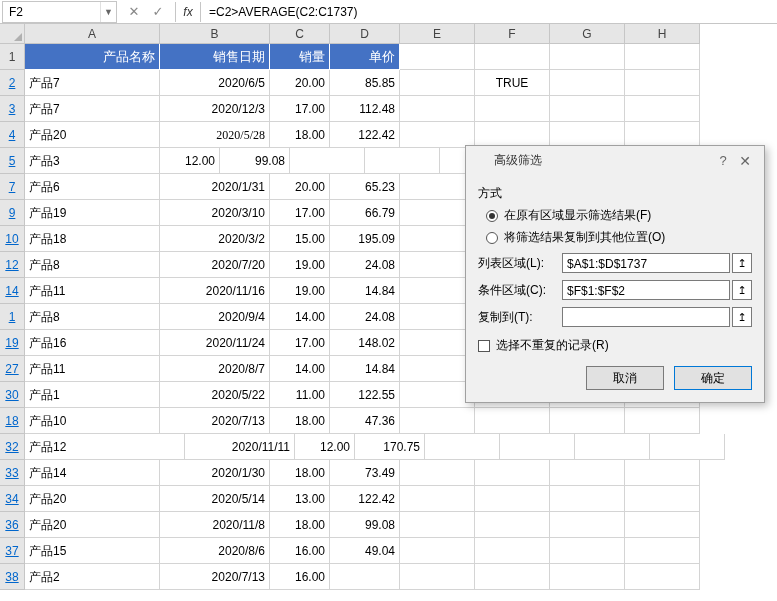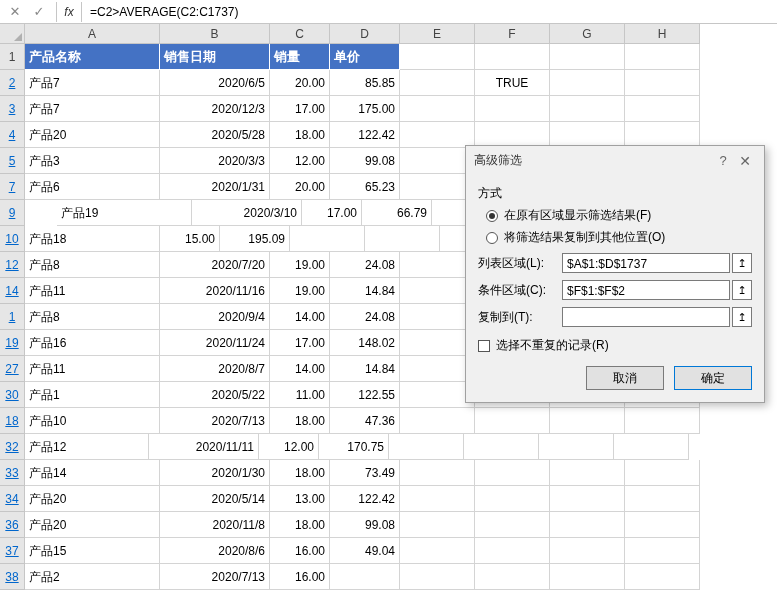--- a/index.html
+++ b/index.html
@@ -145,22 +145,22 @@
     padding: 0 4px;
     line-height: 26px;
     overflow: hidden;
     white-space: nowrap;
     font-size: 12px;
     background: #fff;
   }
   .hcell {
     background: #4472C4;
     color: #fff;
-    text-align: left;
-    font-weight: bold;
+    text-align: right;
+    font-weight: normal;
     border-right: 1px solid #fff;
     border-bottom: 1px solid #fff;
     font-size: 13px;
   }
   .ar { text-align: right; }
   .ac { text-align: center; }
 
   
   .dialog {
     position: absolute;
@@ -170,20 +170,21 @@
     background: #f0f0f0;
     border: 1px solid #a0a0a0;
     box-shadow: 3px 3px 8px rgba(0,0,0,0.25);
     font-size: 12px;
   }
   .dlg-title {
     display: flex;
     align-items: center;
     padding: 6px 8px;
     color: #333;
+    margin-left: 20px;
   }
   .dlg-title .t { flex:1; }
   .dlg-title .q { width: 22px; text-align:center; color:#666; font-size:13px;}
   .dlg-title .x { width: 22px; text-align:center; color:#666; font-size:14px;}
   .dlg-body { padding: 4px 12px 12px 12px; }
   .grp-label { margin: 6px 0 4px 0; }
   .radio-row { display:flex; align-items:center; margin: 5px 0 5px 8px; }
   .radio {
     width: 12px; height: 12px; border: 1px solid #555; border-radius: 50%;
     margin-right: 6px; position: relative; background:#fff;
@@ -212,20 +213,24 @@
   }
   .btn.primary { border:1px solid #0078d7; background:#e1e1e1; }
 
   .left-col { display:flex; flex-direction:column; }
   .top-row { display:flex; }
 </style>
 </head>
 <body>
 
 <div class="formula-bar">
+  <div class="name-box">
+    <span class="ref">F2</span>
+    <span class="dd">▼</span>
+  </div>
   <div class="fx-btns">
     <div class="fx-btn">✕</div>
     <div class="fx-btn">✓</div>
   </div>
   <div class="fx-label">fx</div>
   <input class="formula-input" value="=C2&gt;AVERAGE(C2:C1737)" style="">
 </div>
 
 <div class="sheet">
   <div class="left-col">
@@ -283,68 +288,68 @@
           <div class="cell ar" style="width: 70px;">85.85</div>
           <div class="cell " style="width: 75px;"></div>
           <div class="cell ac" style="width: 75px;">TRUE</div>
           <div class="cell " style="width: 75px;"></div>
           <div class="cell " style="width: 75px;"></div>
         </div>
         <div class="grid-row">
           <div class="cell " style="width: 135px;">产品7</div>
           <div class="cell ar" style="width: 110px;">2020/12/3</div>
           <div class="cell ar" style="width: 60px;">17.00</div>
-          <div class="cell ar" style="width: 70px;">175.00</div>
+          <div class="cell ar" style="width: 70px;">112.48</div>
           <div class="cell " style="width: 75px;"></div>
           <div class="cell ac" style="width: 75px;"></div>
           <div class="cell " style="width: 75px;"></div>
           <div class="cell " style="width: 75px;"></div>
         </div>
         <div class="grid-row">
           <div class="cell " style="width: 135px;">产品20</div>
-          <div class="cell ar" style="width: 110px;">2020/5/28</div>
+          <div class="cell ar" style="width: 110px; font-family: Liberation Serif, serif;">2020/5/28</div>
           <div class="cell ar" style="width: 60px;">18.00</div>
           <div class="cell ar" style="width: 70px;">122.42</div>
           <div class="cell " style="width: 75px;"></div>
           <div class="cell ac" style="width: 75px;"></div>
           <div class="cell " style="width: 75px;"></div>
           <div class="cell " style="width: 75px;"></div>
         </div>
         <div class="grid-row">
           <div class="cell " style="width: 135px;">产品3</div>
-          <div class="cell ar" style="width: 110px;">2020/3/3</div>
           <div class="cell ar" style="width: 60px;">12.00</div>
           <div class="cell ar" style="width: 70px;">99.08</div>
           <div class="cell " style="width: 75px;"></div>
           <div class="cell ac" style="width: 75px;"></div>
           <div class="cell " style="width: 75px;"></div>
           <div class="cell " style="width: 75px;"></div>
         </div>
         <div class="grid-row">
           <div class="cell " style="width: 135px;">产品6</div>
           <div class="cell ar" style="width: 110px;">2020/1/31</div>
           <div class="cell ar" style="width: 60px;">20.00</div>
           <div class="cell ar" style="width: 70px;">65.23</div>
           <div class="cell " style="width: 75px;"></div>
           <div class="cell ac" style="width: 75px;"></div>
           <div class="cell " style="width: 75px;"></div>
           <div class="cell " style="width: 75px;"></div>
         </div>
         <div class="grid-row">
-          <div class="cell " style="width: 135px; margin-left: 32px;">产品19</div>
+          <div class="cell " style="width: 135px;">产品19</div>
           <div class="cell ar" style="width: 110px;">2020/3/10</div>
           <div class="cell ar" style="width: 60px;">17.00</div>
           <div class="cell ar" style="width: 70px;">66.79</div>
           <div class="cell " style="width: 75px;"></div>
           <div class="cell ac" style="width: 75px;"></div>
           <div class="cell " style="width: 75px;"></div>
           <div class="cell " style="width: 75px;"></div>
         </div>
         <div class="grid-row">
           <div class="cell " style="width: 135px;">产品18</div>
+          <div class="cell ar" style="width: 110px;">2020/3/2</div>
           <div class="cell ar" style="width: 60px;">15.00</div>
           <div class="cell ar" style="width: 70px;">195.09</div>
           <div class="cell " style="width: 75px;"></div>
           <div class="cell ac" style="width: 75px;"></div>
           <div class="cell " style="width: 75px;"></div>
           <div class="cell " style="width: 75px;"></div>
         </div>
         <div class="grid-row">
           <div class="cell " style="width: 135px;">产品8</div>
           <div class="cell ar" style="width: 110px;">2020/7/20</div>
@@ -409,21 +414,21 @@
           <div class="cell " style="width: 135px;">产品10</div>
           <div class="cell ar" style="width: 110px;">2020/7/13</div>
           <div class="cell ar" style="width: 60px;">18.00</div>
           <div class="cell ar" style="width: 70px;">47.36</div>
           <div class="cell " style="width: 75px;"></div>
           <div class="cell ac" style="width: 75px;"></div>
           <div class="cell " style="width: 75px;"></div>
           <div class="cell " style="width: 75px;"></div>
         </div>
         <div class="grid-row">
-          <div class="cell " style="width: 124px;">产品12</div>
+          <div class="cell " style="width: 160px;">产品12</div>
           <div class="cell ar" style="width: 110px;">2020/11/11</div>
           <div class="cell ar" style="width: 60px;">12.00</div>
           <div class="cell ar" style="width: 70px;">170.75</div>
           <div class="cell " style="width: 75px;"></div>
           <div class="cell ac" style="width: 75px;"></div>
           <div class="cell " style="width: 75px;"></div>
           <div class="cell " style="width: 75px;"></div>
         </div>
         <div class="grid-row">
           <div class="cell " style="width: 135px;">产品14</div>

